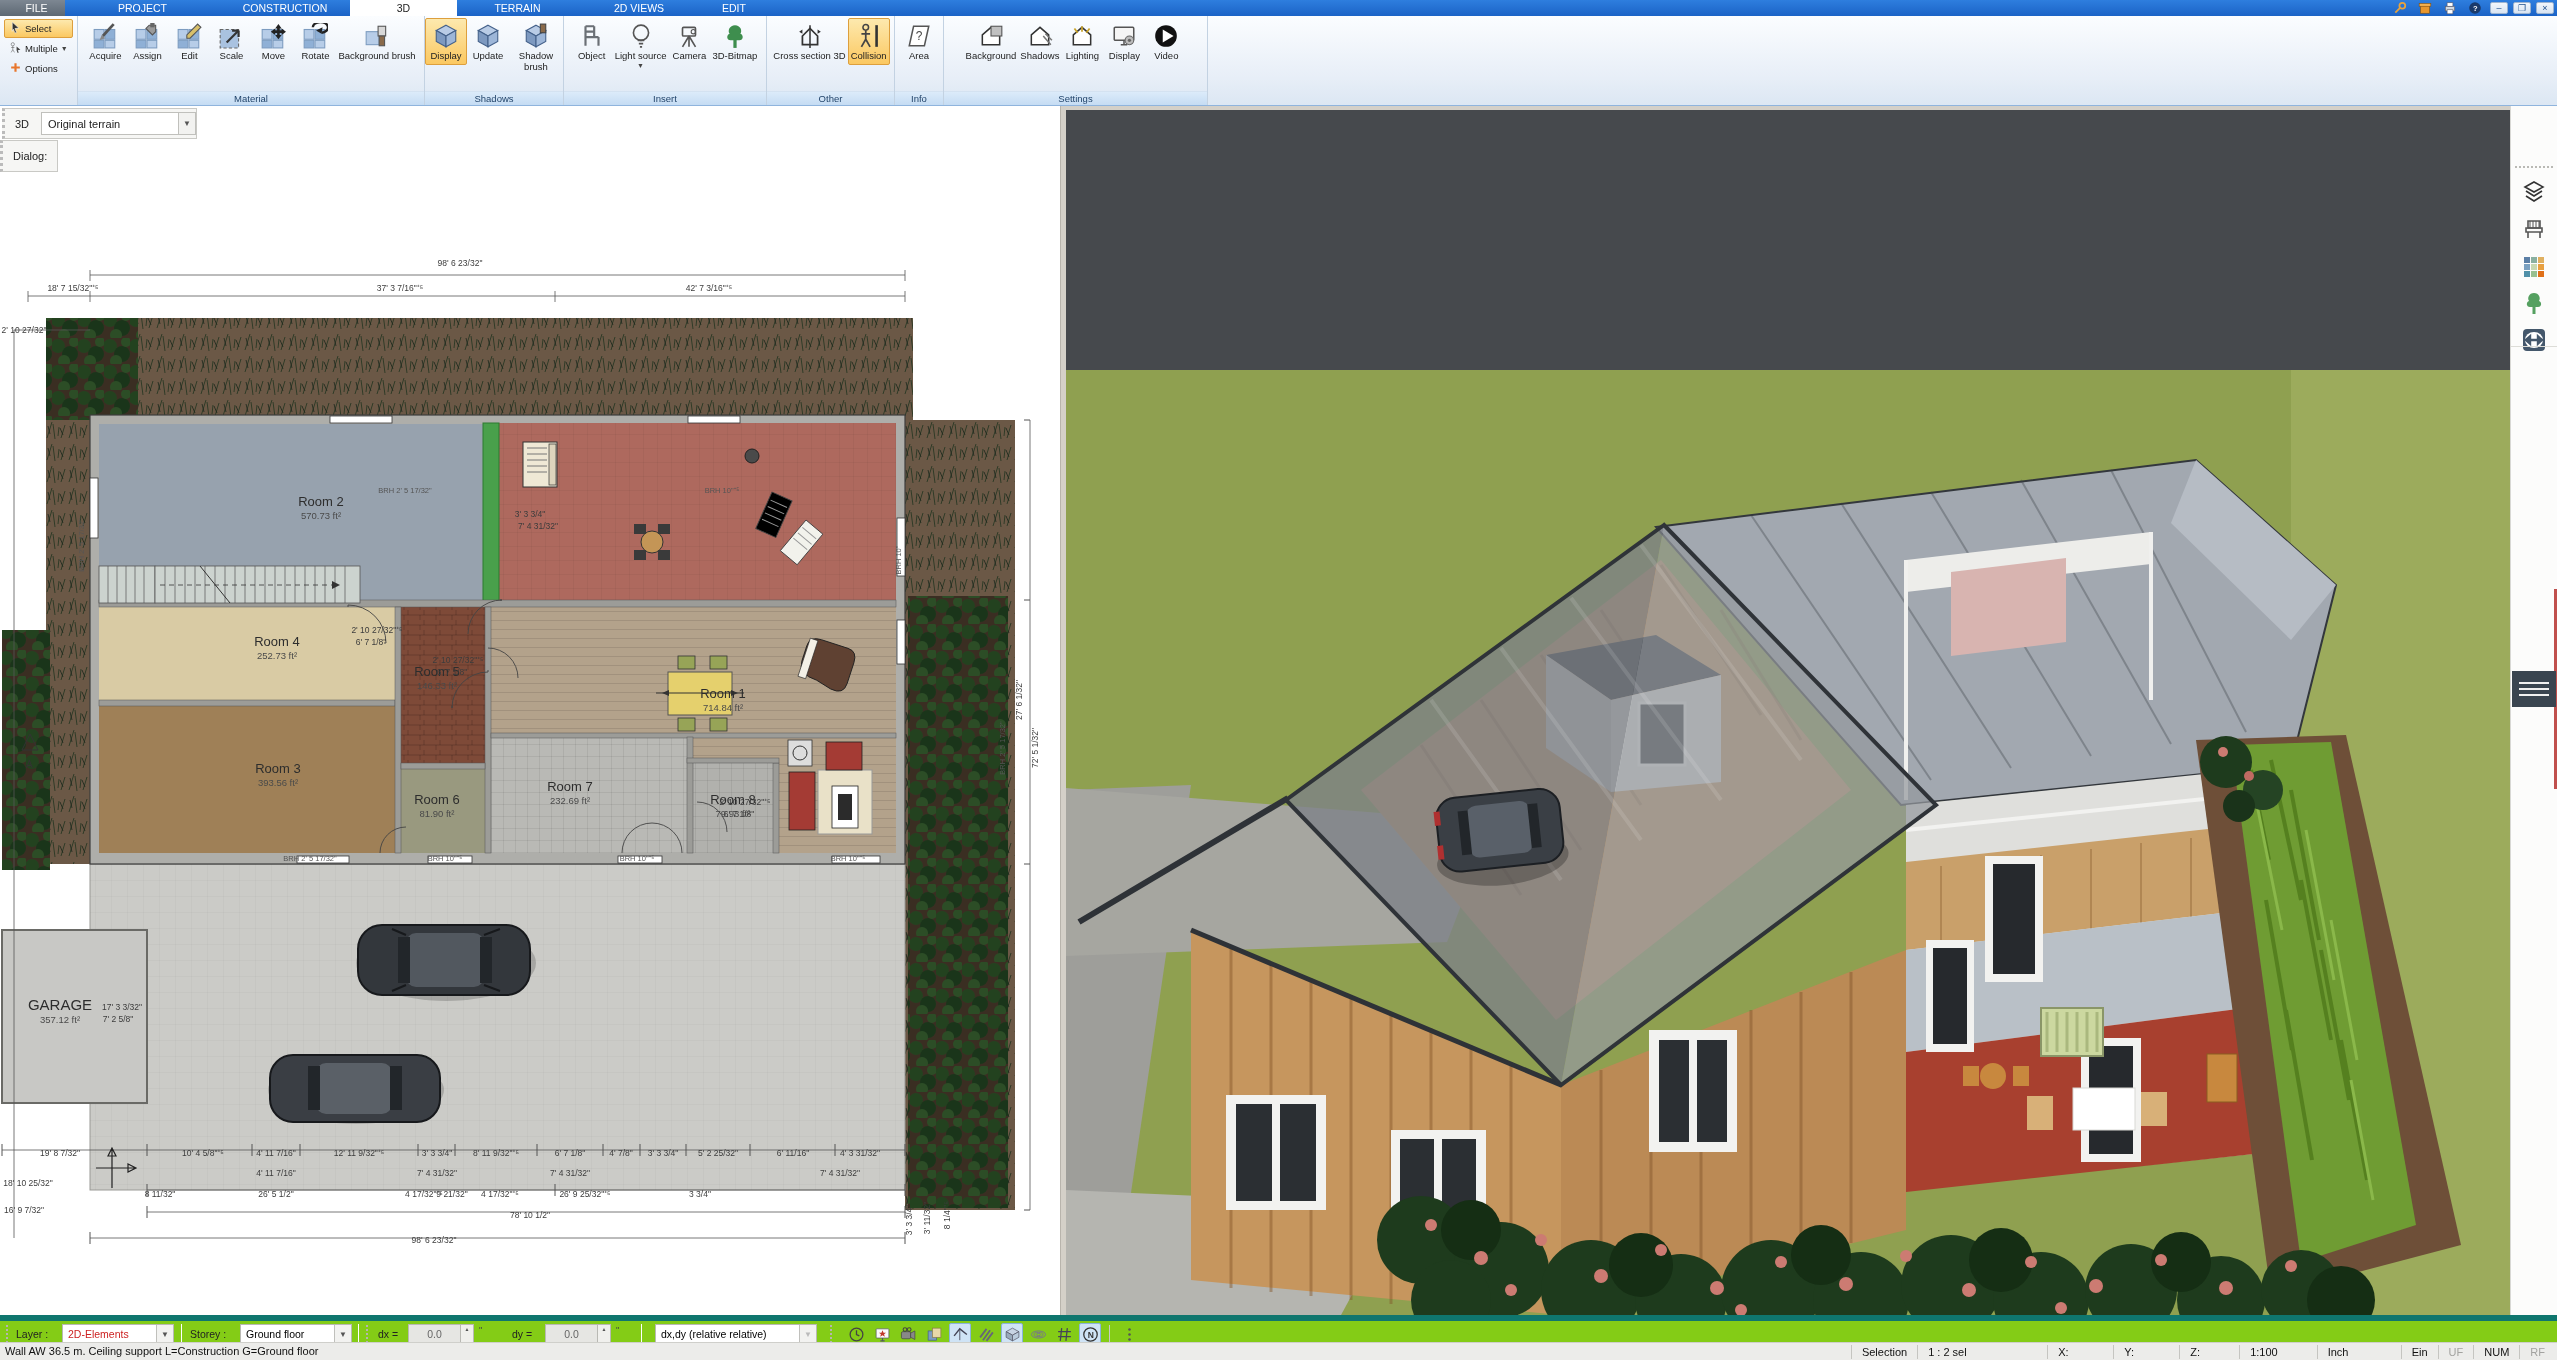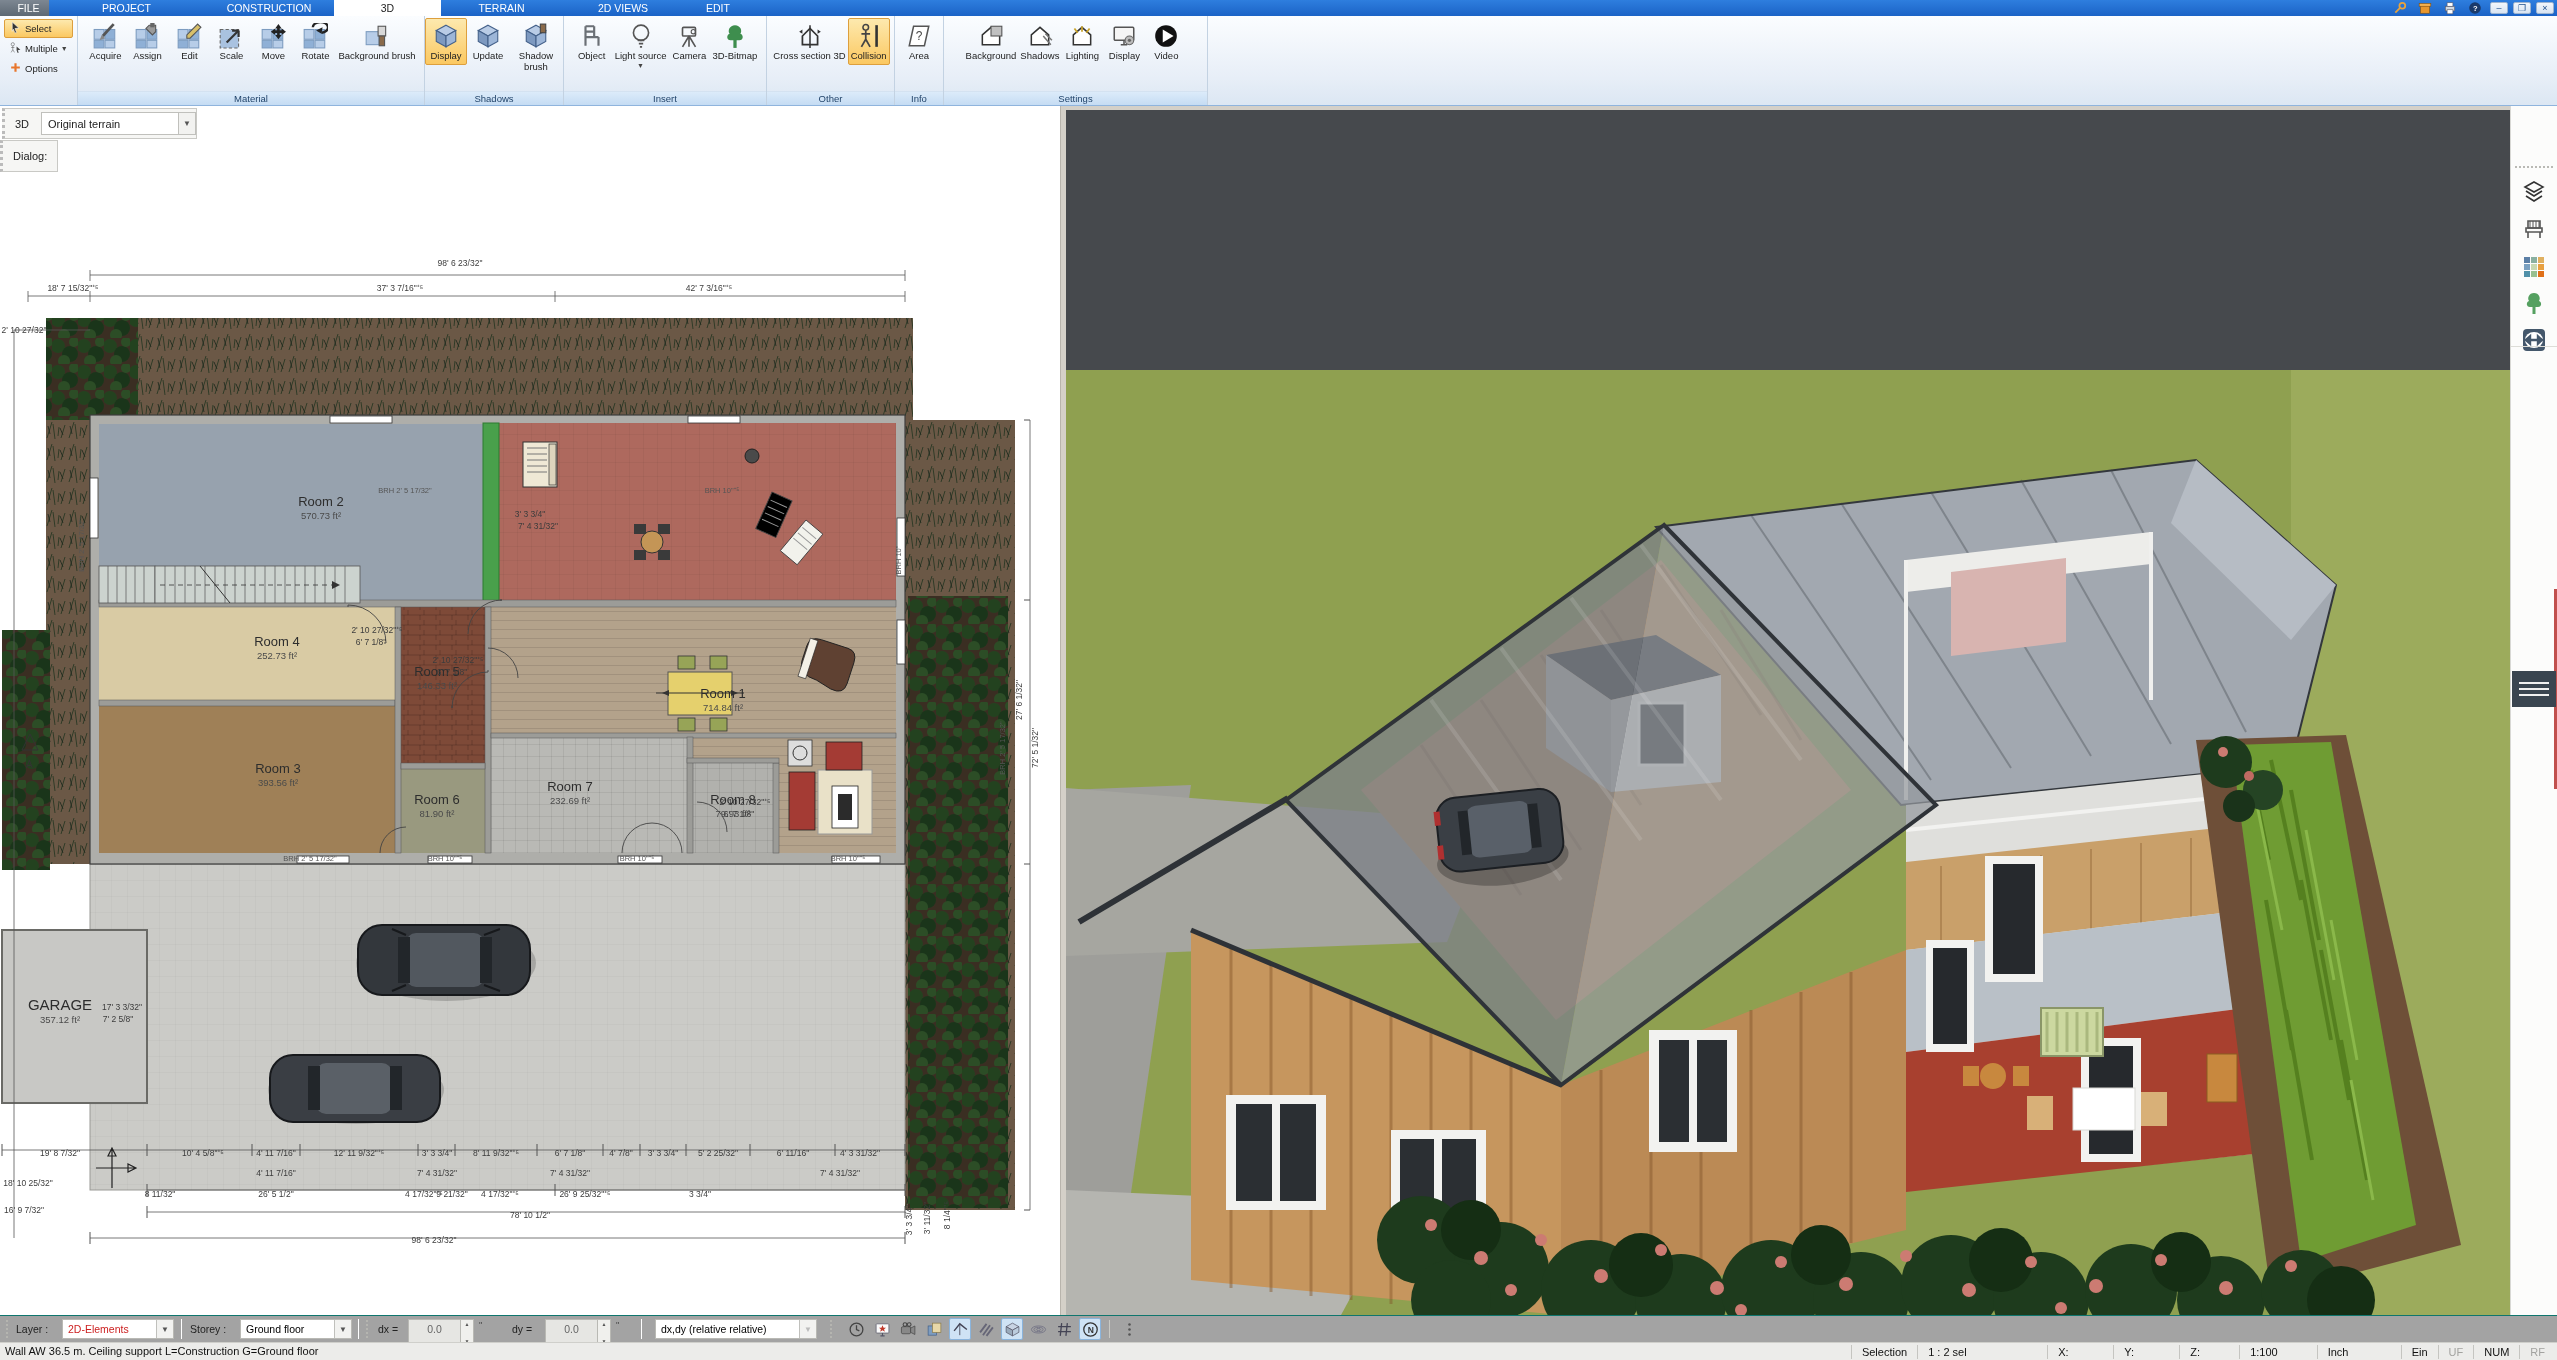--- a/index.html
+++ b/index.html
@@ -53,21 +53,21 @@
   #side-icons { position:absolute; left:0; top:74px; width:100%; display:flex; flex-direction:column; align-items:center; gap:9px; }
   #sidebar .sect { position:absolute; left:0px; top:240px; width:100%; border-top:1px solid #ddddd8; }
   #side-handle { position:absolute; left:1px; top:565px; width:44px; height:36px; background:#3a4550; display:flex;
     flex-direction:column; justify-content:center; gap:4px; padding:0 7px; }
   #side-handle i { display:block; height:2px; background:#f0f0f0; }
   #side-red { position:absolute; left:43px; top:483px; width:4px; height:200px; background:#c0504d; }
 
   svg text { font-family:"Liberation Sans",sans-serif; }
 
   
-  #bottombar { position:absolute; left:0; top:1315px; width:2557px; height:27px; background:#a3a3a3; border-top:1px solid #0f766e; }
+  #bottombar { position:absolute; left:0; top:1315px; width:2557px; height:27px; background:#84cc16; border-top:6px solid #0f766e; }
   #bottombar .grip { position:absolute; top:4px; width:3px; height:18px; border-left:2px dotted #b5b5b0; }
   .bb-label { position:absolute; top:7px; font-size:10.5px; color:#222; }
   .bb-combo { position:absolute; top:3px; height:20px; background:#fff; border:1px solid #b9b9b4; display:flex; align-items:center; font-size:10.5px; }
   .bb-combo span { flex:1; padding-left:5px; white-space:nowrap; }
   .bb-sep { position:absolute; top:3px; height:20px; width:1px; background:#c9c9c4; border-right:1px solid #fff; }
   .bb-spin { position:absolute; top:3px; height:35px; background:#e6e6e3; border:1px solid #b9b9b4; display:flex; }
   .bb-spin span { flex:1; text-align:center; font-size:10.5px; color:#666; line-height:18px; }
   .bb-spin .arr { width:13px; border-left:1px solid #b9b9b4; display:flex; flex-direction:column; }
   .bb-spin .arr i { flex:1; font-style:normal; font-size:5px; color:#555; text-align:center; line-height:9px; background:#f0f0ed; }
   .tickmark { position:absolute; top:4px; font-size:9px; color:#444; }
@@ -83,21 +83,21 @@
   .scell { padding:0 10px; border-left:1px solid #c5c5c1; height:14px; line-height:14px; white-space:nowrap; }
   .scell.dim { color:#a3a3a0; }
 </style>
 </head>
 <body>
 
 <div id="app">
 
   <div id="tabbar">
 
-    <div class="tab file" style="width: 49px; padding-left: 8px;">FILE</div>
+    <div class="tab file" style="width: 65px; padding-left: 8px;">FILE</div>
       <div class="tab" style="width: 155px;">PROJECT</div>
       <div class="tab" style="width: 130px;">CONSTRUCTION</div>
       <div class="tab active" style="width: 107px;">3D</div>
       <div class="tab" style="width: 121px;">TERRAIN</div>
       <div class="tab" style="width: 122px;">2D VIEWS</div>
       <div class="tab" style="width: 68px;">EDIT</div>
       <div id="tab-right">
         <div class="qicon">
           <svg width="14" height="14" viewBox="0 0 24 24">
             <path d="M4 20 L13 11" stroke="#e8a33d" stroke-width="3"></path>

